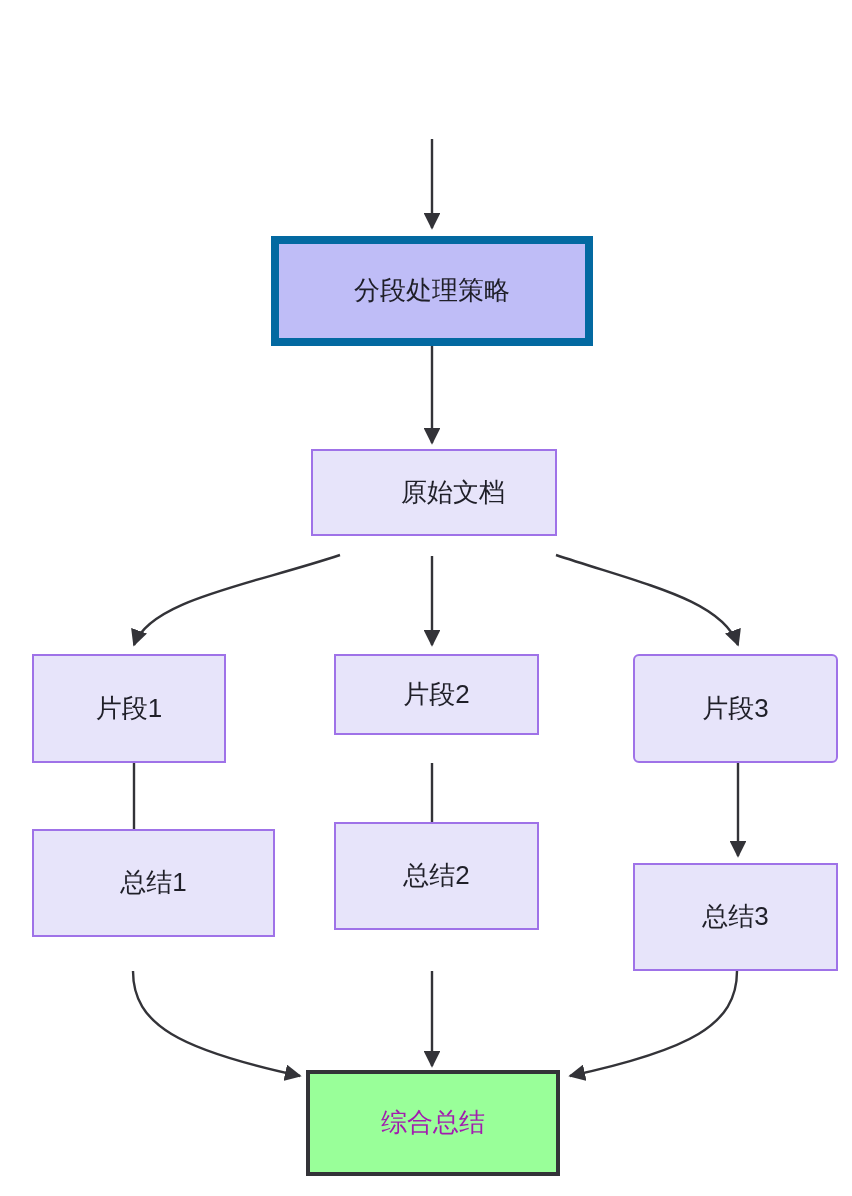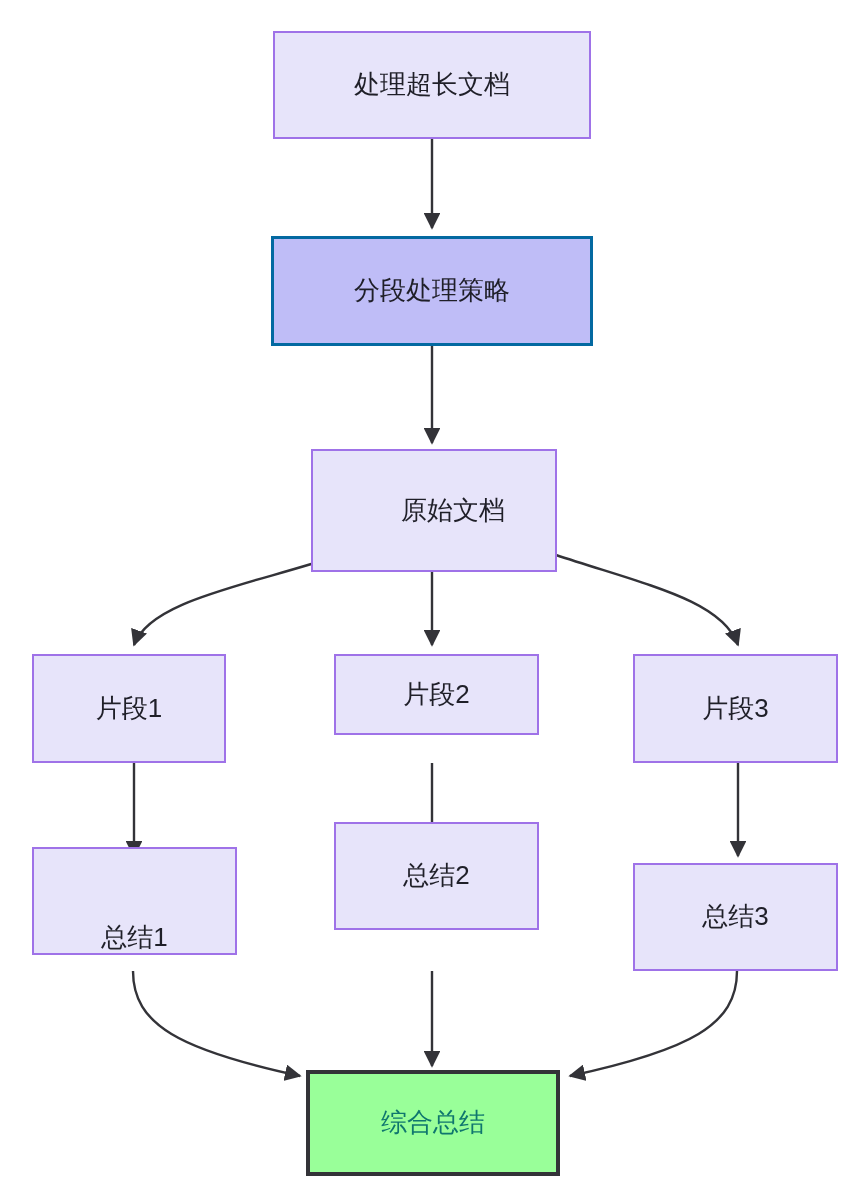--- a/index.html
+++ b/index.html
@@ -43,29 +43,29 @@
   
   .style-default {
     background: #e7e4fa;
     border: 2px solid #9f72e8;
     color: #1f1f28;
     font-size: 26px;
   }
   
   .style-strategy {
     background: #bfbdf7;
-    border: 3px solid #0369a1;
+    border: 8px solid #0369a1;
     color: #1f1f28;
     font-size: 26px;
   }
   
   .style-final {
     background: #99ff99;
     border: 4px solid #333338;
-    color: #0f766e;
+    color: #a21caf;
     font-size: 26px;
   }
 </style>
 </head>
 <body>
 
 <div id="diagram">
 
   <svg class="edges" viewBox="0 0 852 1196" xmlns="http://www.w3.org/2000/svg">
     <defs>
@@ -90,45 +90,42 @@
 
     <path d="M 738 763 L 738 856" stroke="#333338" stroke-width="2.4" fill="none" marker-end="url(#arrow)"></path>
 
     <path d="M 133 971 C 133 1025, 180 1050, 300 1076" stroke="#333338" stroke-width="2.4" fill="none" marker-end="url(#arrow)"></path>
 
     <path d="M 432 971 L 432 1066" stroke="#333338" stroke-width="2.4" fill="none" marker-end="url(#arrow)"></path>
 
     <path d="M 737 971 C 737 1025, 690 1050, 570 1076" stroke="#333338" stroke-width="2.4" fill="none" marker-end="url(#arrow)"></path>
   </svg>
 
-  <div class="node style-default" style="left:273px; top:31px; width:318px; height:108px;">
-    <span class="node-label">处理超长文档</span>
-  </div>
 
   <div class="node style-strategy" style="left:271px; top:236px; width:322px; height:110px;">
     <span class="node-label">分段处理策略</span>
   </div>
 
-  <div class="node style-default" style="left:311px; top:449px; width:246px; height:123px;padding-left:38px;">
+  <div class="node style-default" style="left:311px; top:449px; width:246px; height:87px;padding-left:38px;">
     <span class="node-label">原始文档</span>
   </div>
 
   <div class="node style-default" style="left:32px; top:654px; width:194px; height:109px;">
     <span class="node-label">片段1</span>
   </div>
 
   <div class="node style-default" style="left:334px; top:654px; width:205px; height:81px;">
     <span class="node-label">片段2</span>
   </div>
 
-  <div class="node style-default" style="left:633px; top:654px; width:205px; height:109px;">
+  <div class="node style-default" style="left:633px; top:654px; width:205px; height:109px;border-radius:6px;">
     <span class="node-label">片段3</span>
   </div>
 
-  <div class="node style-default" style="left:32px; top:847px; width:205px; height:108px;align-items:flex-end;">
+  <div class="node style-default" style="left:32px; top:829px; width:243px; height:108px;">
     <span class="node-label">总结1</span>
   </div>
 
   <div class="node style-default" style="left:334px; top:822px; width:205px; height:108px;">
     <span class="node-label">总结2</span>
   </div>
 
   <div class="node style-default" style="left:633px; top:863px; width:205px; height:108px;">
     <span class="node-label">总结3</span>
   </div>

